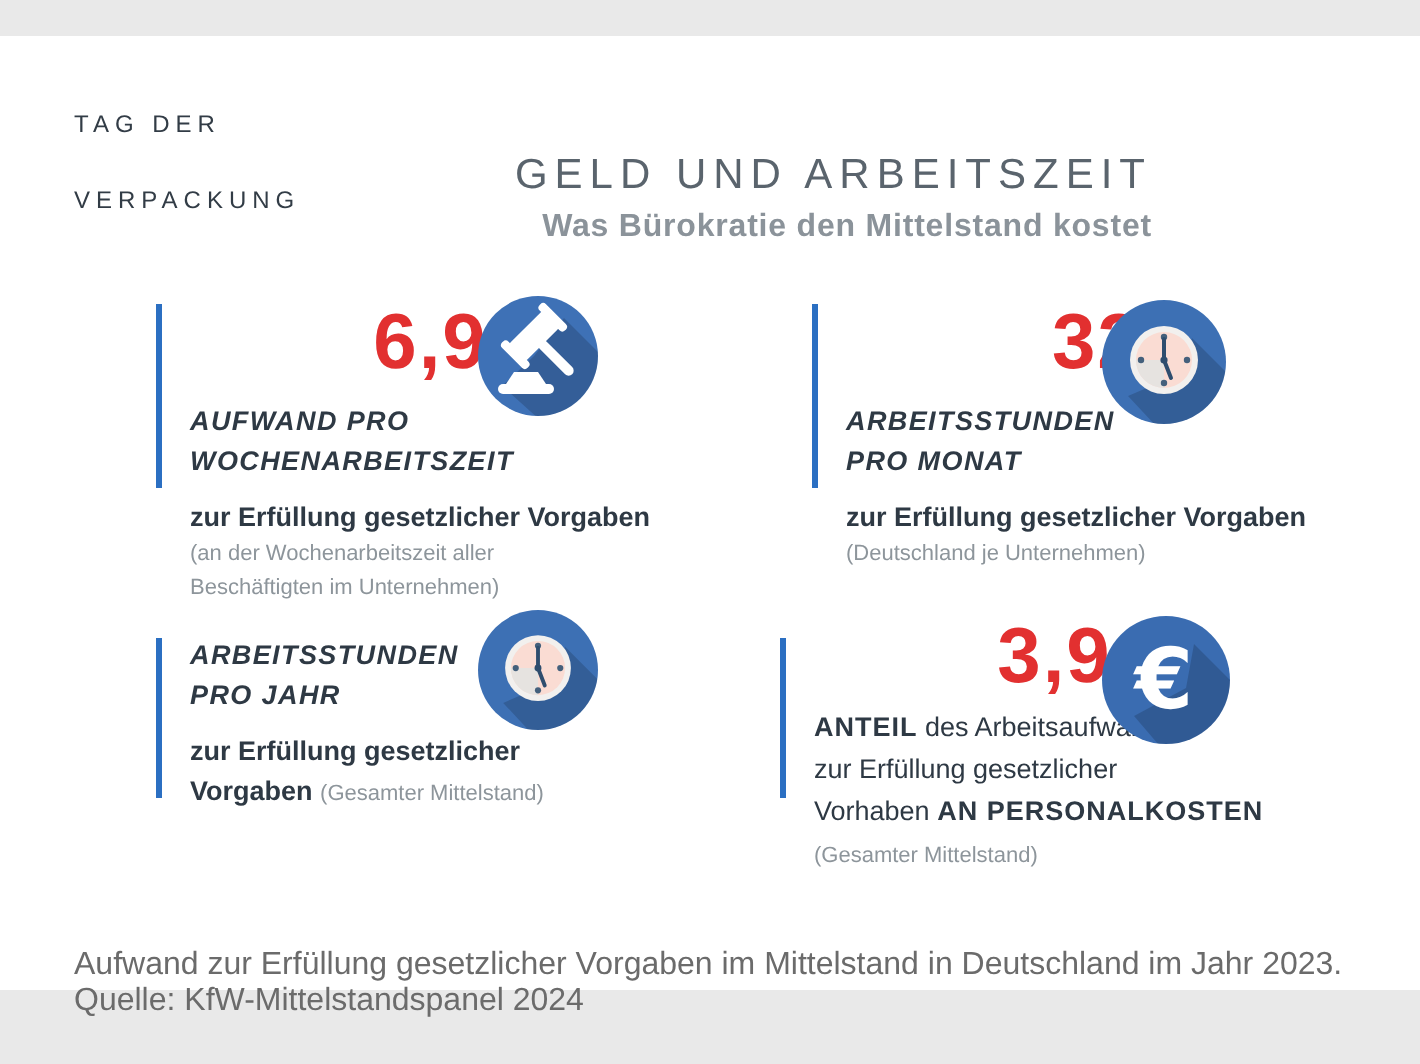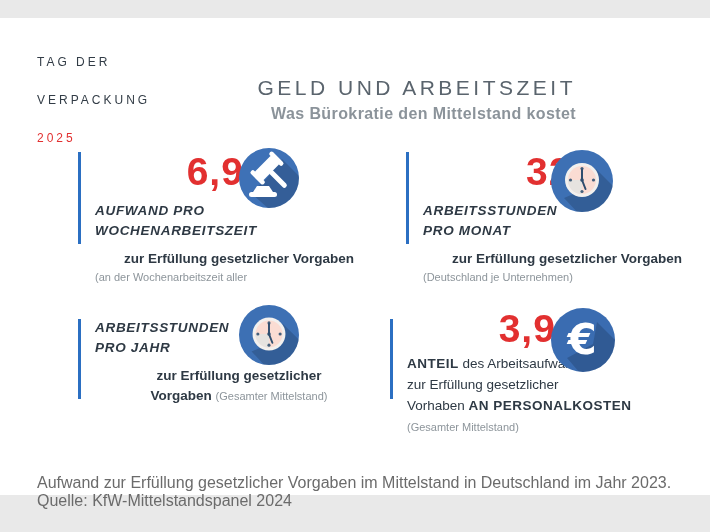--- a/index.html
+++ b/index.html
@@ -23,21 +23,21 @@
   .subtitle{margin-top:5px;font-size:16px;font-weight:700;letter-spacing:0.4px;color:#8b939a;}
 
   
   .stat{position:absolute;width:305px;}
   .stat .accent{position:absolute;left:0;width:3px;background:#2b6fc2;}
   .row1 .accent{top:2px;height:92px;}
   .row2 .accent{top:12px;height:80px;}
   .stat .content{margin-left:17px;}
   .value{font-size:39px;line-height:36px;font-weight:700;letter-spacing:1px;color:#e23030;margin-top:4px;text-align:center;}
   .heading{margin-top:11px;font-size:13.5px;line-height:1.5;font-weight:700;letter-spacing:0.7px;color:#2e3944;font-style:italic;}
-  .emph{margin-top:7px;font-size:13.5px;line-height:1.55;font-weight:600;color:#2e3944;text-align:center;}
+  .emph{margin-top:7px;font-size:13.5px;line-height:1.55;font-weight:600;color:#2e3944;}
   .note{font-size:11px;line-height:1.55;font-weight:400;color:#8d959b;}
   .rich{margin-top:7px;font-size:13.5px;line-height:1.55;color:#2e3944;}
   .rich .b{font-weight:700;letter-spacing:0.5px;}
   #stat1{left:78px;top:150px;}
   #stat2{left:390px;top:150px;margin-left:16px;}
   #stat3{left:78px;top:307px;}
   #stat4{left:390px;top:307px;}
 
   
   .icon{position:absolute;}
@@ -51,39 +51,39 @@
 </style>
 </head>
 <body>
 
 <div class="frame top"></div>
 <div class="frame bottom"></div>
 
 <div class="logo">
   <div>TAG DER</div>
   <div>VERPACKUNG</div>
-  <div class="year">2025</div>
 </div>
 
 <div class="header">
   <div class="title">GELD UND ARBEITSZEIT</div>
   <div class="subtitle">Was Bürokratie den Mittelstand kostet</div>
 </div>
 
 <div class="stat row1" id="stat1">
   <div class="accent"></div>
   <div class="content">
     <div class="value">6,9 %</div>
     <div class="heading">
       <span>AUFWAND PRO</span><br>
       <span>WOCHENARBEITSZEIT</span>
     </div>
     <div class="emph">zur Erfüllung gesetzlicher Vorgaben</div>
     <div class="note">
       <span>(an der Wochenarbeitszeit aller</span><br>
+      <span>Beschäftigten im Unternehmen)</span>
     </div>
   </div>
 </div>
 
 <div class="stat row1" id="stat2">
   <div class="accent"></div>
   <div class="content">
     <div class="value">32 h</div>
     <div class="heading">
       <span>ARBEITSSTUNDEN</span><br>

